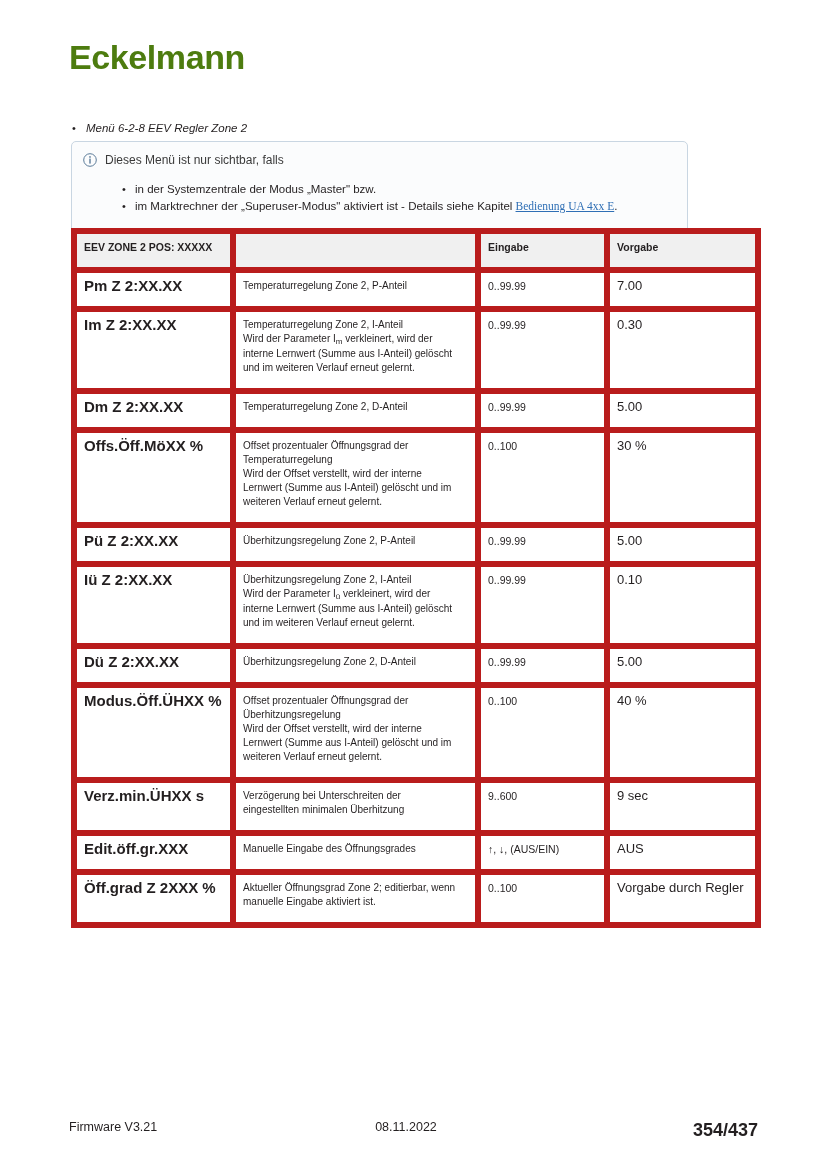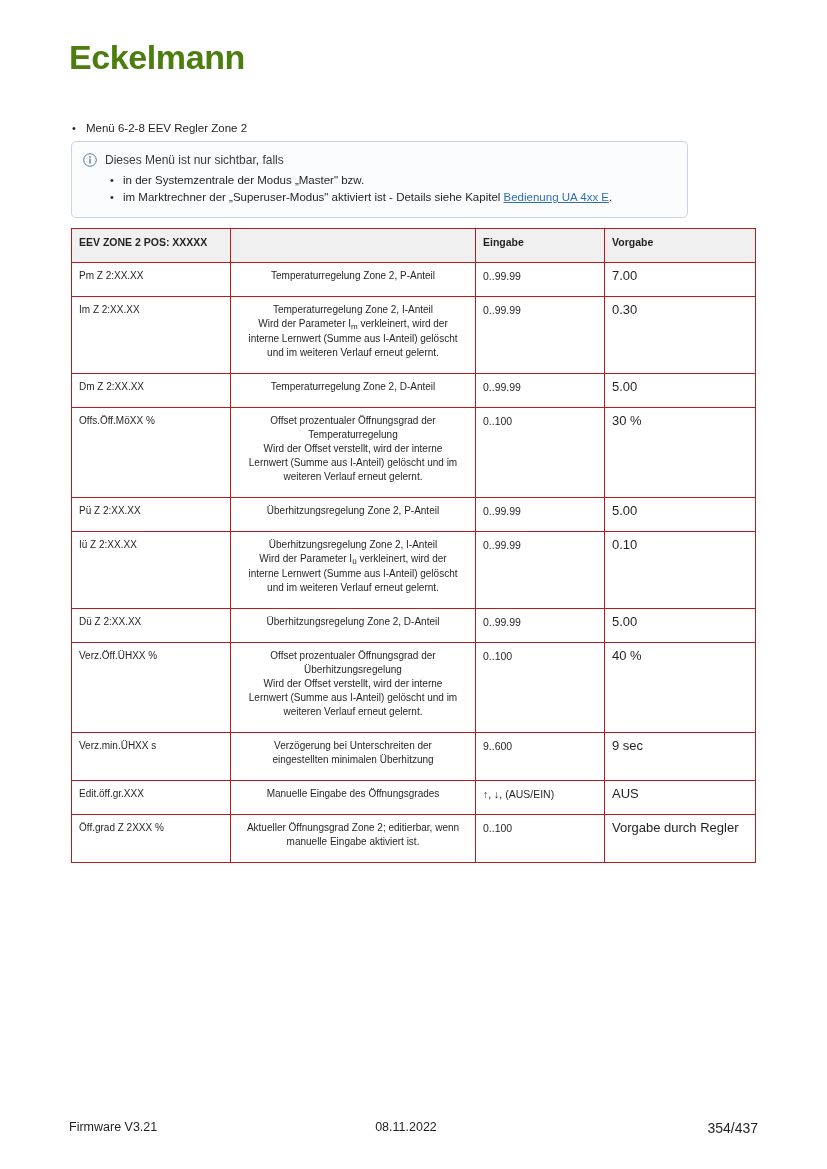--- a/index.html
+++ b/index.html
@@ -43,20 +43,21 @@
   }
   .bullet-dot {
     width: 14px;
     flex: 0 0 14px;
     text-align: left;
     font-size: 11px;
     line-height: 16px;
   }
   .bullet-text {
     line-height: 16px;
+    font-style: italic;
   }
 
   .note-box {
     position: absolute;
     left: 71px;
     top: 141px;
     width: 617px;
     border: 1px solid #c9d6e2;
     border-radius: 5px;
     background: #fbfcfd;
@@ -75,71 +76,72 @@
   .note-body {
     flex: 1 1 auto;
   }
   .note-head {
     font-size: 12px;
     color: #3a3a3a;
     line-height: 17px;
     margin-bottom: 3px;
   }
   .note-list {
-    margin: 0;
+    margin: 12px;
     padding: 0;
     list-style: none;
   }
   .note-list li {
     font-size: 11.5px;
     color: #231f20;
     line-height: 17px;
     padding-left: 18px;
     position: relative;
   }
   .note-list li:before {
     content: "\2022";
     position: absolute;
     left: 5px;
     top: 0;
     font-size: 11px;
   }
   .link {
     color: #2f6fb5;
+    font-family: Liberation Serif, serif;
   }
 
   table.params {
     position: absolute;
     left: 71px;
     top: 228px;
     width: 684px;
     border-collapse: collapse;
     table-layout: fixed;
     font-size: 10.5px;
   }
   table.params th, table.params td {
-    border: 1px solid #b91c1c;
+    border: 6px solid #b91c1c;
     vertical-align: top;
     padding: 6px 7px 13px 7px;
     line-height: 14px;
   }
   table.params thead th {
     background: #f0f0f0;
     font-weight: bold;
     font-size: 10.5px;
     text-align: left;
     height: 14px;
   }
   col.c1 { width: 159px; }
   col.c2 { width: 245px; }
   col.c3 { width: 129px; }
   col.c4 { width: 151px; }
 
-  td.name { font-size: 10px; }
-  td.desc { font-size: 10px; line-height: 13.5px; text-align: center; }
+  td.name { font-size: 15px; font-weight: bold; }
+  td.desc { font-size: 10px; line-height: 13.5px; }
   td.in   { font-size: 10.5px; }
   td.def  { font-size: 13px; }
 
   sub { font-size: 8px; vertical-align: baseline; position: relative; top: 2px; }
 
   .footer {
     position: absolute;
     left: 0;
     top: 1120px;
     width: 827px;
@@ -156,22 +158,22 @@
     left: 0;
     top: 0;
     width: 812px;
     text-align: center;
     font-size: 12.5px;
   }
   .footer .f-right {
     position: absolute;
     right: 69px;
     top: 0;
-    font-size: 14px;
-    font-weight: normal;
+    font-size: 18px;
+    font-weight: bold;
   }
 </style>
 </head>
 <body>
 
 <div class="page">
 
   <div class="logo">Eckelmann</div>
 
   <div class="bullet-line">
@@ -275,21 +277,21 @@
       </tr>
 
       <tr>
         <td class="name">Dü Z 2:XX.XX</td>
         <td class="desc">Überhitzungsregelung Zone 2, D-Anteil</td>
         <td class="in">0..99.99</td>
         <td class="def">5.00</td>
       </tr>
 
       <tr>
-        <td class="name">Verz.Öff.ÜHXX %</td>
+        <td class="name">Modus.Öff.ÜHXX %</td>
         <td class="desc">
           <span>Offset prozentualer Öffnungsgrad der</span><br>
           <span>Überhitzungsregelung</span><br>
           <span>Wird der Offset verstellt, wird der interne</span><br>
           <span>Lernwert (Summe aus I-Anteil) gelöscht und im</span><br>
           <span>weiteren Verlauf erneut gelernt.</span>
         </td>
         <td class="in">0..100</td>
         <td class="def">40 %</td>
       </tr>

